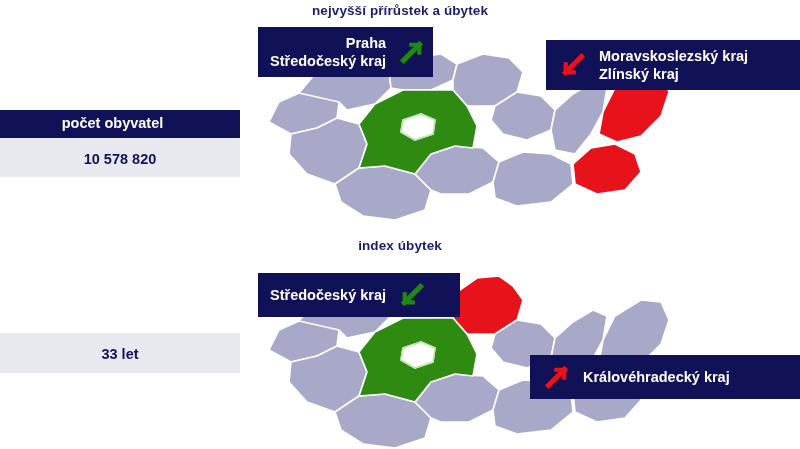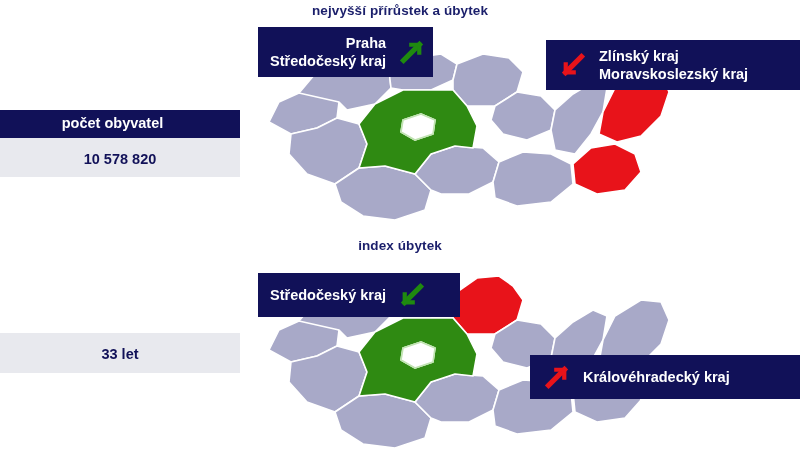--- a/index.html
+++ b/index.html
@@ -144,22 +144,22 @@
     <path d="M13 6 L26 6 L26 19 L21.5 19 L21.5 10.5 L13 10.5 Z" fill="#1f8a0f"></path>
   </svg>
 </div>
 
 <div class="callout left-text" id="callout-growth-down">
   <svg class="arrow lead" viewBox="0 0 32 32">
     <path d="M25 7 L8 24" stroke="#e8131a" stroke-width="5.5" fill="none" stroke-linecap="square"></path>
     <path d="M6 13 L6 26 L19 26 L19 21.5 L10.5 21.5 L10.5 13 Z" fill="#e8131a"></path>
   </svg>
   <div class="lines">
+    <div>Moravskoslezský kraj</div>
     <div>Zlínský kraj</div>
-    <div>Moravskoslezský kraj</div>
   </div>
 </div>
 
 <div class="stat-card" id="stat-population">
   <div class="stat-head">počet obyvatel</div>
   <div class="stat-body">10 578 820</div>
 </div>
 
 <div class="section-title" id="title-age">index úbytek</div>
 

